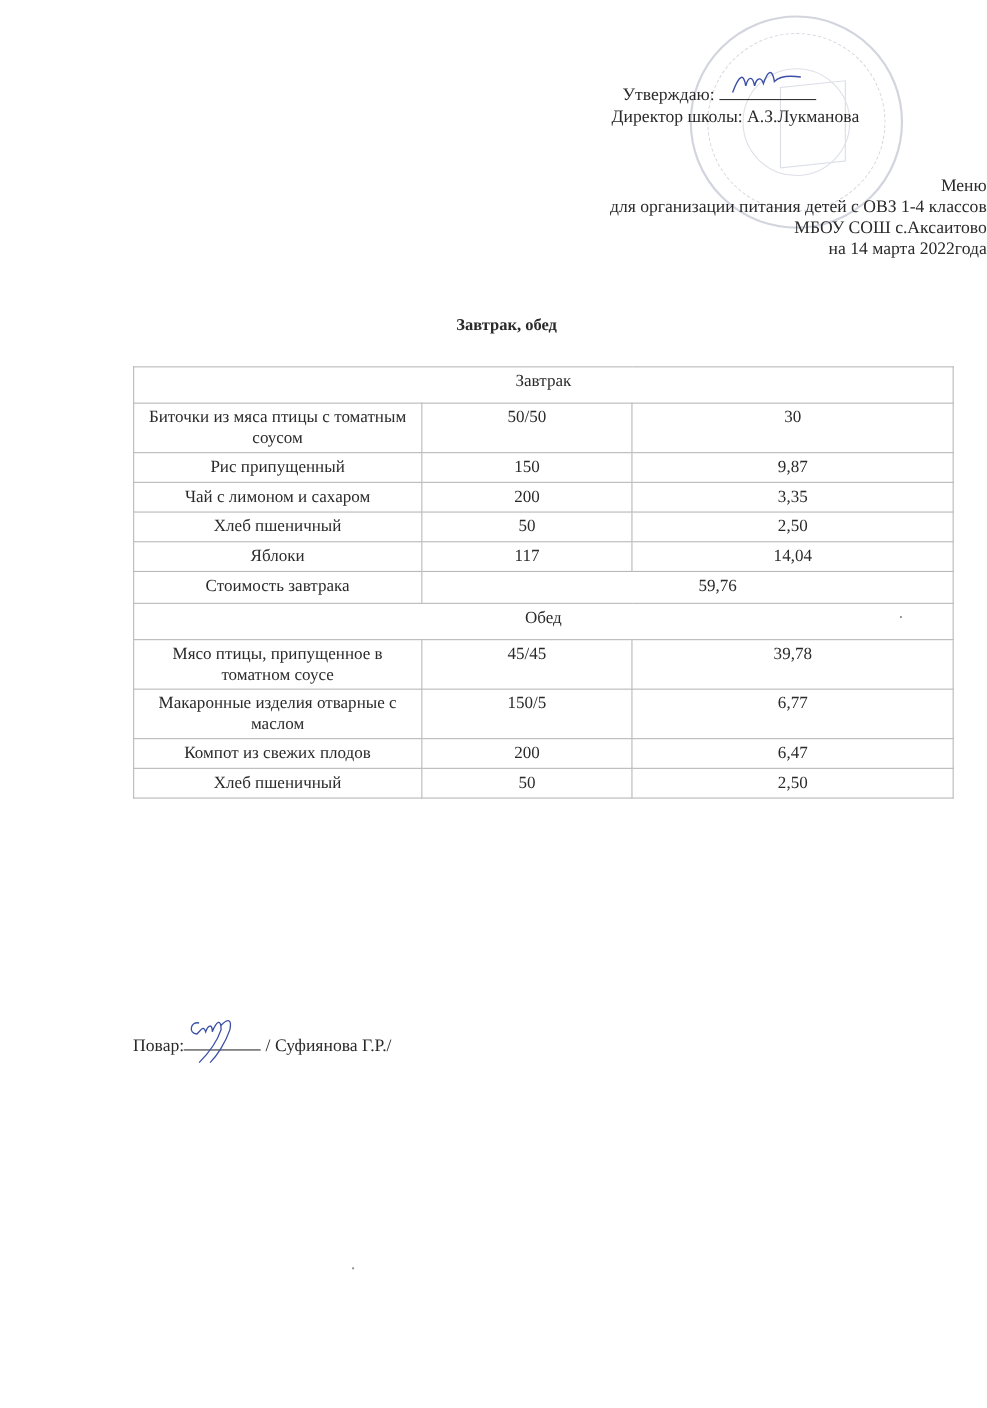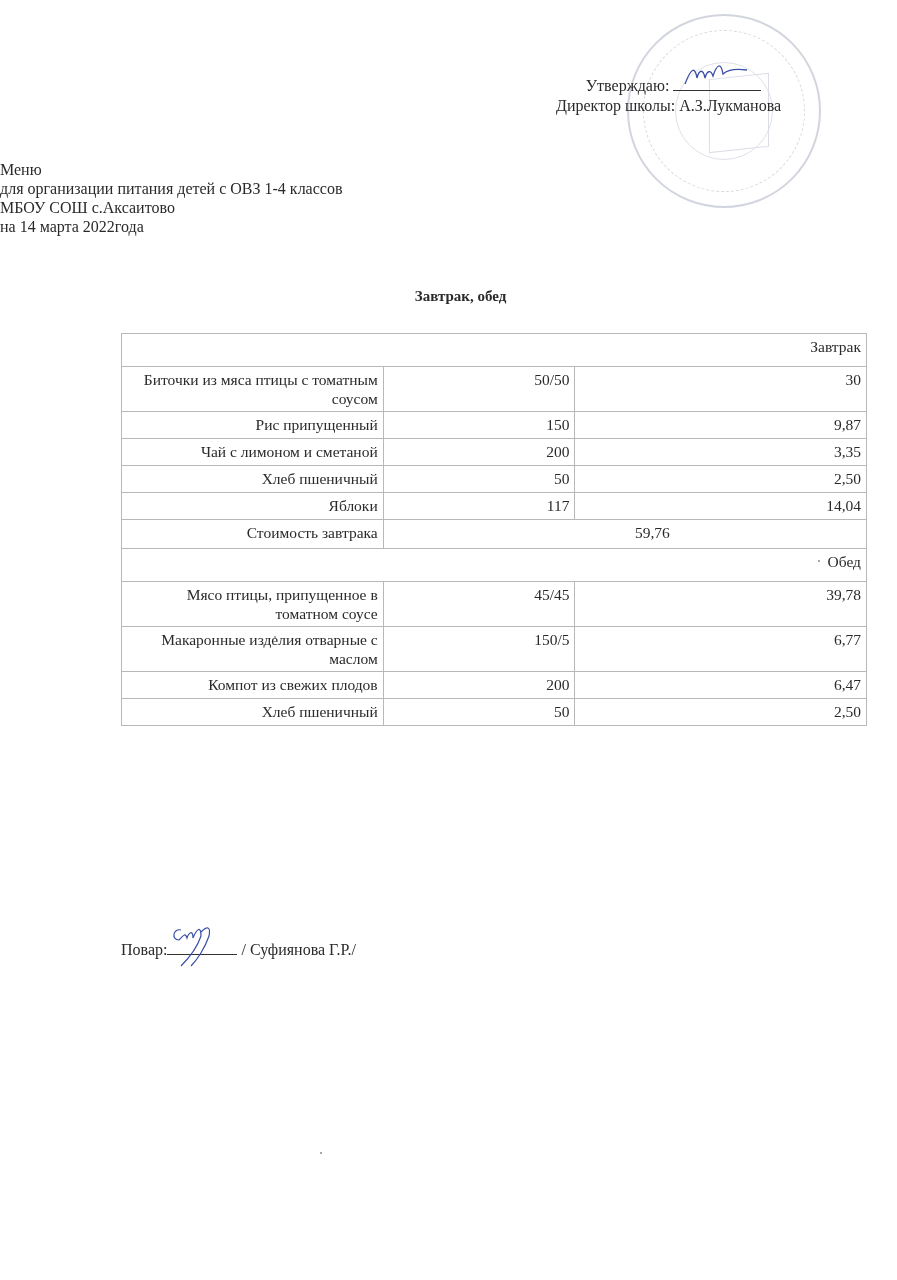--- a/index.html
+++ b/index.html
@@ -17,42 +17,42 @@
   }
   .stamp::after {
     content: ""; position: absolute; left: 46px; top: 46px; right: 46px; bottom: 46px;
     border-radius: 50%; border: 1px solid #d2d6e0;
   }
   .stamp-emblem {
     position: absolute; left: 80px; top: 60px; width: 58px; height: 72px;
     border: 1px solid #cfd3de; transform: skewY(-6deg);
   }
   .approve {
-    position: absolute; left: 556px; top: 76px; font-size: 16px; line-height: 20px; text-align: center;
+    position: absolute; left: 556px; top: 76px; font-size: 16px; line-height: 20px;
   }
   .approve .l1 { padding-left: 10px; }
   .sig-line { display: inline-block; width: 88px; border-bottom: 1px solid #333; height: 14px; vertical-align: baseline; position: relative; }
   .sig-scribble {
     position: absolute; left: 8px; top: -16px; width: 70px; height: 30px;
   }
   .title-block {
-    position: absolute; left: 0; width: 897px; top: 160px; text-align: left;
+    position: absolute; left: 0; width: 897px; top: 160px; text-align: right;
     font-size: 16px; line-height: 19px;
   }
   .subtitle {
     position: absolute; left: 12px; width: 897px; top: 288px; text-align: center;
     font-size: 15px; font-weight: bold;
   }
   table.menu {
     position: absolute; left: 121px; top: 333px; width: 746px;
     border-collapse: collapse; font-size: 15.5px;
   }
   table.menu td, table.menu th {
     border: 1px solid #b8b8b8; padding: 3px 5px; vertical-align: top; line-height: 19px;
-    font-weight: normal; text-align: right;
+    font-weight: normal; text-align: center;
   }
   table.menu th { text-align: center; vertical-align: middle; height: 44px; color: #333; }
   col.c1 { width: 262px; } col.c2 { width: 192px; } col.c3 { width: 292px; }
   .section td { text-align: center; font-weight: bold; height: 26px; vertical-align: middle; }
   .row1 td { height: 20px; margin-top: 24px; }
   .row2 td { height: 38px; }
   .total td { font-weight: bold; height: 22px; vertical-align: middle; }
   .total td.val { text-align: center; padding-left: 60px; margin-top: 28px; }
   .total.center td.lbl { text-align: center; }
   .cook {
@@ -108,21 +108,21 @@
         <td>Биточки из мяса птицы с томатным соусом</td>
         <td>50/50</td>
         <td>30</td>
       </tr>
   <tr class="row1">
         <td>Рис припущенный</td>
         <td>150</td>
         <td>9,87</td>
       </tr>
   <tr class="row1">
-        <td>Чай с лимоном и сметаной</td>
+        <td>Чай с лимоном и сахаром</td>
         <td>200</td>
         <td>3,35</td>
       </tr>
   <tr class="row1">
         <td>Хлеб пшеничный</td>
         <td>50</td>
         <td>2,50</td>
       </tr>
   <tr class="row1">
         <td>Яблоки</td>

